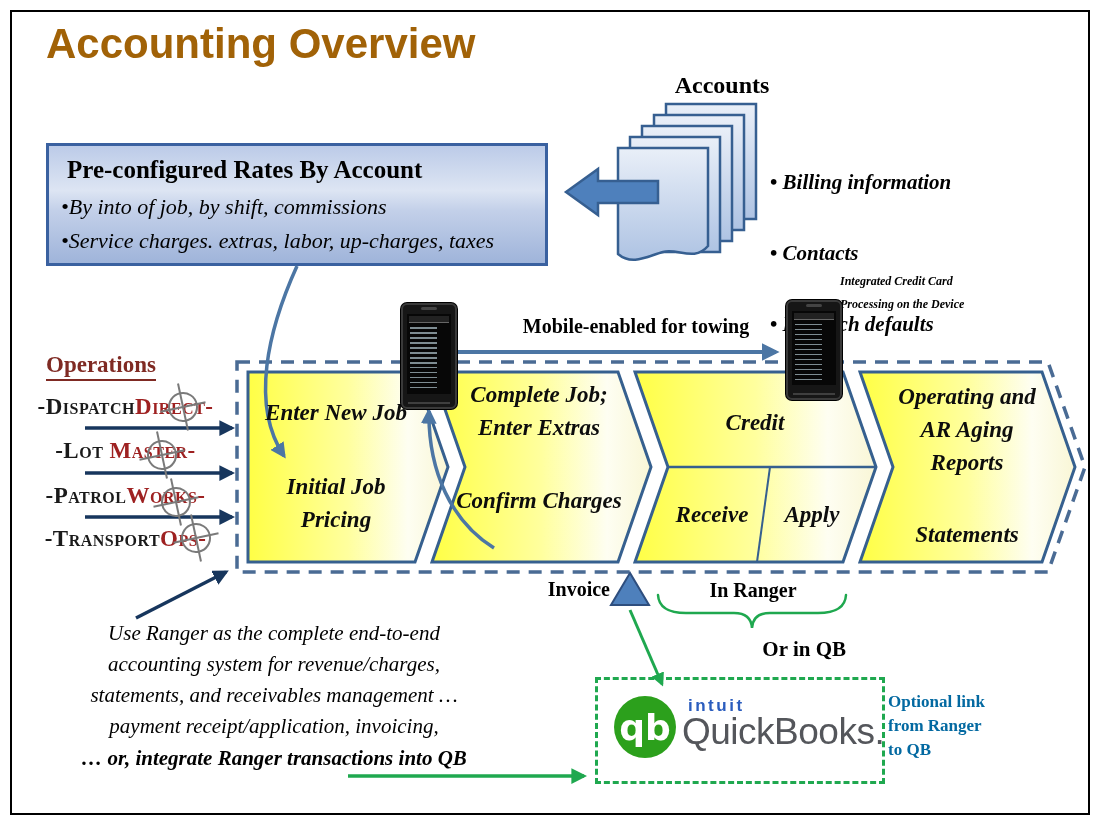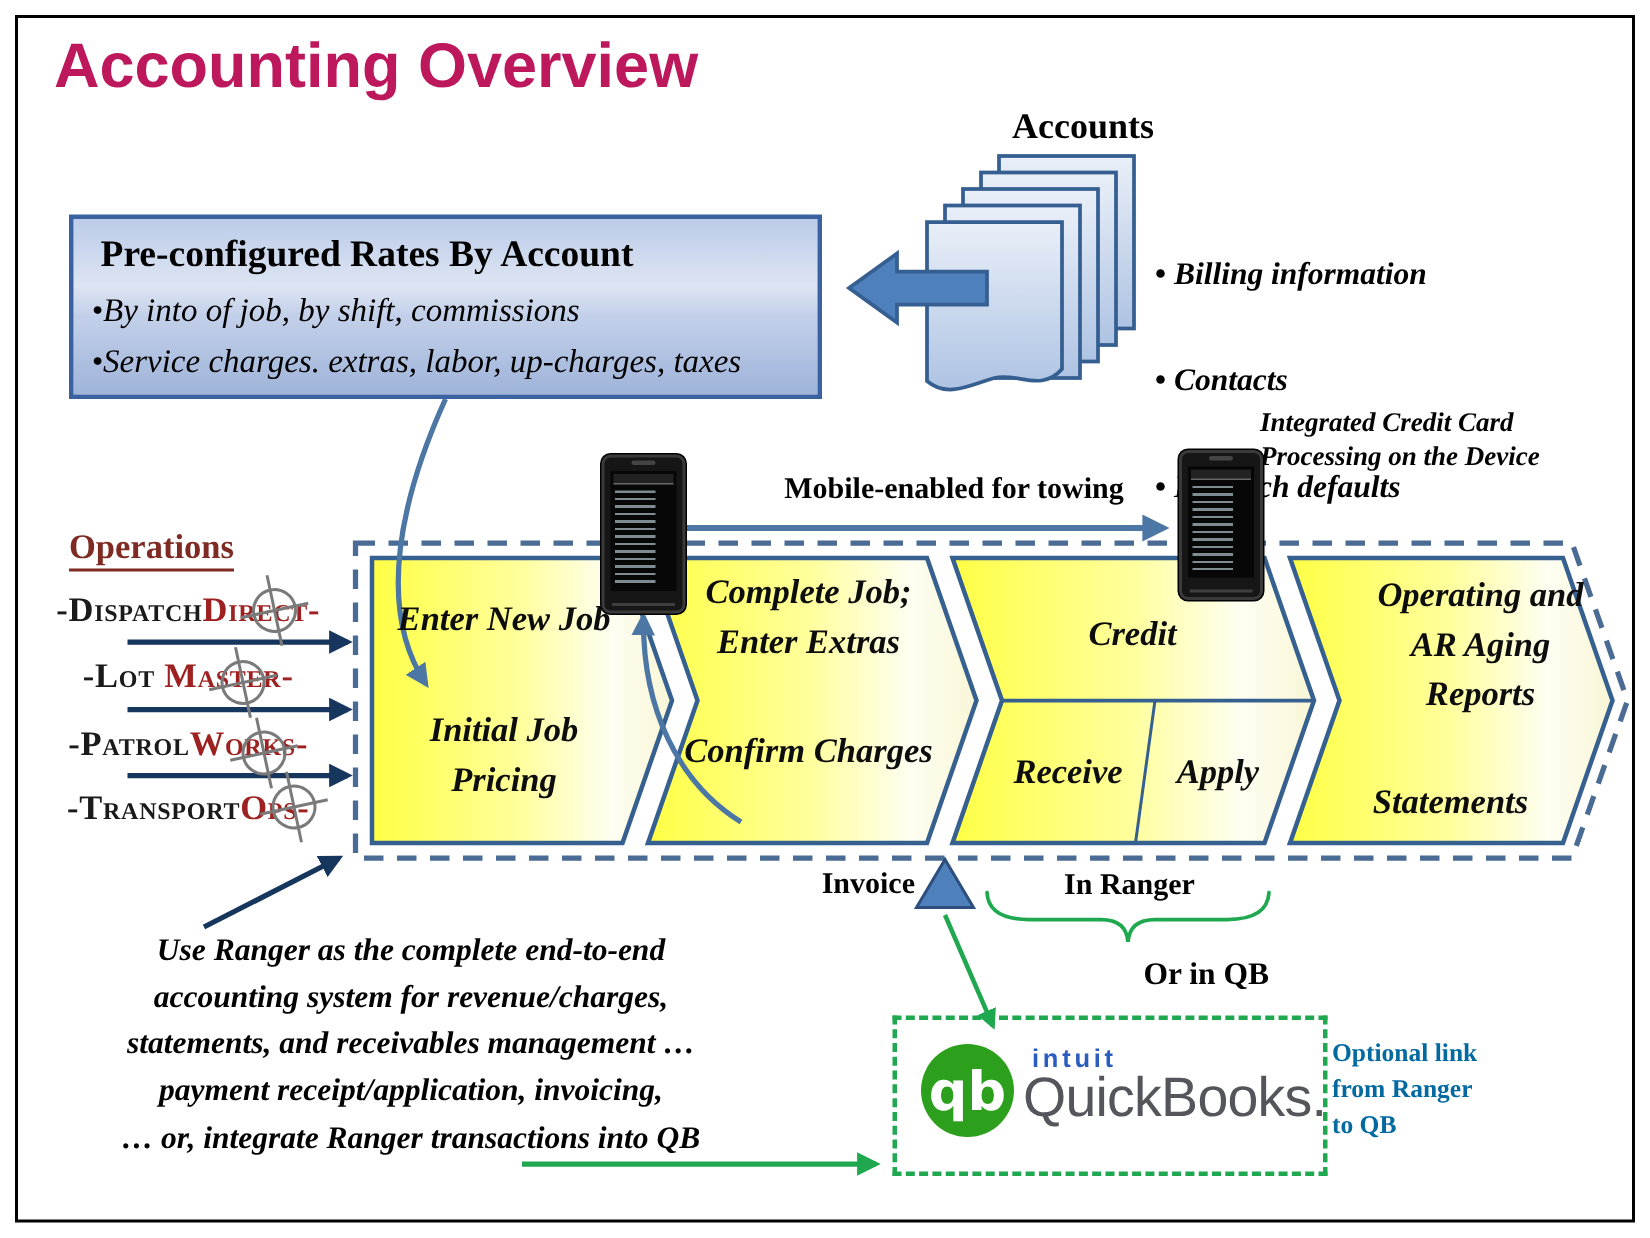--- a/index.html
+++ b/index.html
@@ -2,42 +2,42 @@
 <html><head>
 <meta charset="utf-8">
 <style>
   html,body{margin:0;padding:0;background:#fff;}
   .stage{position:relative;width:1100px;height:825px;background:#fff;overflow:hidden;
          font-family:"Liberation Serif",serif;}
   .frame{position:absolute;left:10px;top:10px;right:10px;bottom:10px;border:2.5px solid #000;}
   .abs{position:absolute;}
   .z1{z-index:1}.z2{z-index:2}.z3{z-index:3}.z4{z-index:4}
 
-  .title{left:36px;top:20px;font-family:"Liberation Sans",sans-serif;
-         font-size:42px;font-weight:bold;color:#be185d;letter-spacing:0px;}
+  .title{left:46px;top:20px;font-family:"Liberation Sans",sans-serif;
+         font-size:42px;font-weight:bold;color:#a16207;letter-spacing:0px;}
 
   
   .accounts-head{left:652px;top:72px;width:140px;text-align:center;
                  font-size:24px;font-weight:bold;color:#000;}
   .acc-bullets{left:770px;top:124px;width:300px;font-size:21px;font-weight:bold;
                font-style:italic;color:#000;}
   .acc-bullets .li{margin-bottom:13px;margin-top:46px;}
   .acc-bullets .li::before{content:"•  ";font-style:normal;}
 
   
   .rates-box{left:46px;top:143px;width:496px;height:117px;border:3px solid #3A61A0;
              background:linear-gradient(180deg,#bccbe8 0%,#dde5f3 38%,#c3d0e9 55%,#9fb4da 100%);
              padding:0;}
   .rates-title{position:absolute;left:18px;top:10px;font-size:25px;font-weight:bold;color:#000;}
   .rates-title .em{}
   .rates-b1{position:absolute;left:12px;top:48px;font-size:22px;font-style:italic;color:#000;}
   .rates-b2{position:absolute;left:12px;top:82px;font-size:22px;font-style:italic;color:#000;}
 
   
-  .credit-note{left:840px;top:270px;width:240px;font-size:18px;font-weight:bold;
+  .credit-note{left:840px;top:270px;width:240px;font-size:12px;font-weight:bold;
                font-style:italic;color:#000;line-height:23px;}
   .mobile-label{left:506px;top:315px;width:260px;text-align:center;
                 font-size:20px;font-weight:bold;color:#000;}
   .ops-head{left:46px;top:352px;font-size:23px;font-weight:bold;color:#7F2A23;
             border-bottom:2.5px solid #7F2A23;padding-bottom:1px;}
   .logo{left:8px;width:235px;text-align:center;font-size:23px;font-weight:bold;
         font-variant:small-caps;letter-spacing:.5px;color:#1A1A1A;white-space:nowrap;}
   .logo .red{color:#9E2121;}
 
   
@@ -45,21 +45,21 @@
             text-align:center;line-height:33px;}
 
   .invoice-label{left:518px;top:578px;width:92px;text-align:right;
                  font-size:20px;font-weight:bold;color:#000;}
   .in-ranger{left:660px;top:579px;width:186px;text-align:center;
              font-size:20px;font-weight:bold;color:#000;}
   .or-in-qb{left:660px;top:637px;width:186px;text-align:right;
             font-size:21px;font-weight:bold;color:#000;}
 
   .ranger-text{left:14px;top:618px;width:520px;text-align:center;font-size:21px;
-               font-weight:bold;font-style:italic;color:#000;line-height:31px;}
+               font-weight:normal;font-style:italic;color:#000;line-height:31px;}
   .ranger-more{left:14px;top:746px;width:520px;text-align:center;font-size:21px;
                font-weight:bold;font-style:italic;color:#000;}
 
   
   .qb-box{left:595px;top:677px;width:284px;height:101px;border:3px dashed #1FA84F;}
   .qb-intuit{left:688px;top:696px;font-family:"Liberation Sans",sans-serif;font-size:17px;
              font-weight:bold;color:#2B5DBE;letter-spacing:2.5px;}
   .qb-word{left:682px;top:711px;font-family:"Liberation Sans",sans-serif;font-size:37px;
            color:#54565B;letter-spacing:-0.5px;}
   .optional-link{left:888px;top:690px;width:130px;font-size:17px;font-weight:bold;
@@ -208,21 +208,21 @@
 
   <div class="abs z3 ops-head">Operations</div>
 
   <div class="abs z3 chev-txt" style="left:252px;top:396px;width:168px">Enter New Job</div>
   <div class="abs z3 chev-txt" style="left:252px;top:470px;width:168px">Initial Job Pricing</div>
   <div class="abs z3 chev-txt" style="left:455px;top:378px;width:168px">Complete Job; Enter Extras</div>
   <div class="abs z3 chev-txt" style="left:455px;top:484px;width:168px">Confirm Charges</div>
   <div class="abs z3 chev-txt" style="left:660px;top:406px;width:190px">Credit</div>
   <div class="abs z3 chev-txt" style="left:662px;top:498px;width:100px">Receive</div>
   <div class="abs z3 chev-txt" style="left:770px;top:498px;width:84px">Apply</div>
-  <div class="abs z3 chev-txt" style="left:908px;top:380px;width:158px">Operating and AR Aging Reports</div>
+  <div class="abs z3 chev-txt" style="left:888px;top:380px;width:158px">Operating and AR Aging Reports</div>
   <div class="abs z3 chev-txt" style="left:888px;top:518px;width:158px">Statements</div>
 
   <div class="abs z3 invoice-label">Invoice</div>
   <div class="abs z3 in-ranger">In Ranger</div>
   <div class="abs z3 or-in-qb">Or in QB</div>
 
   <div class="abs z3 ranger-text">
     <div>Use Ranger as the complete end-to-end</div>
     <div>accounting system for revenue/charges,</div>
     <div>statements, and receivables management …</div>

